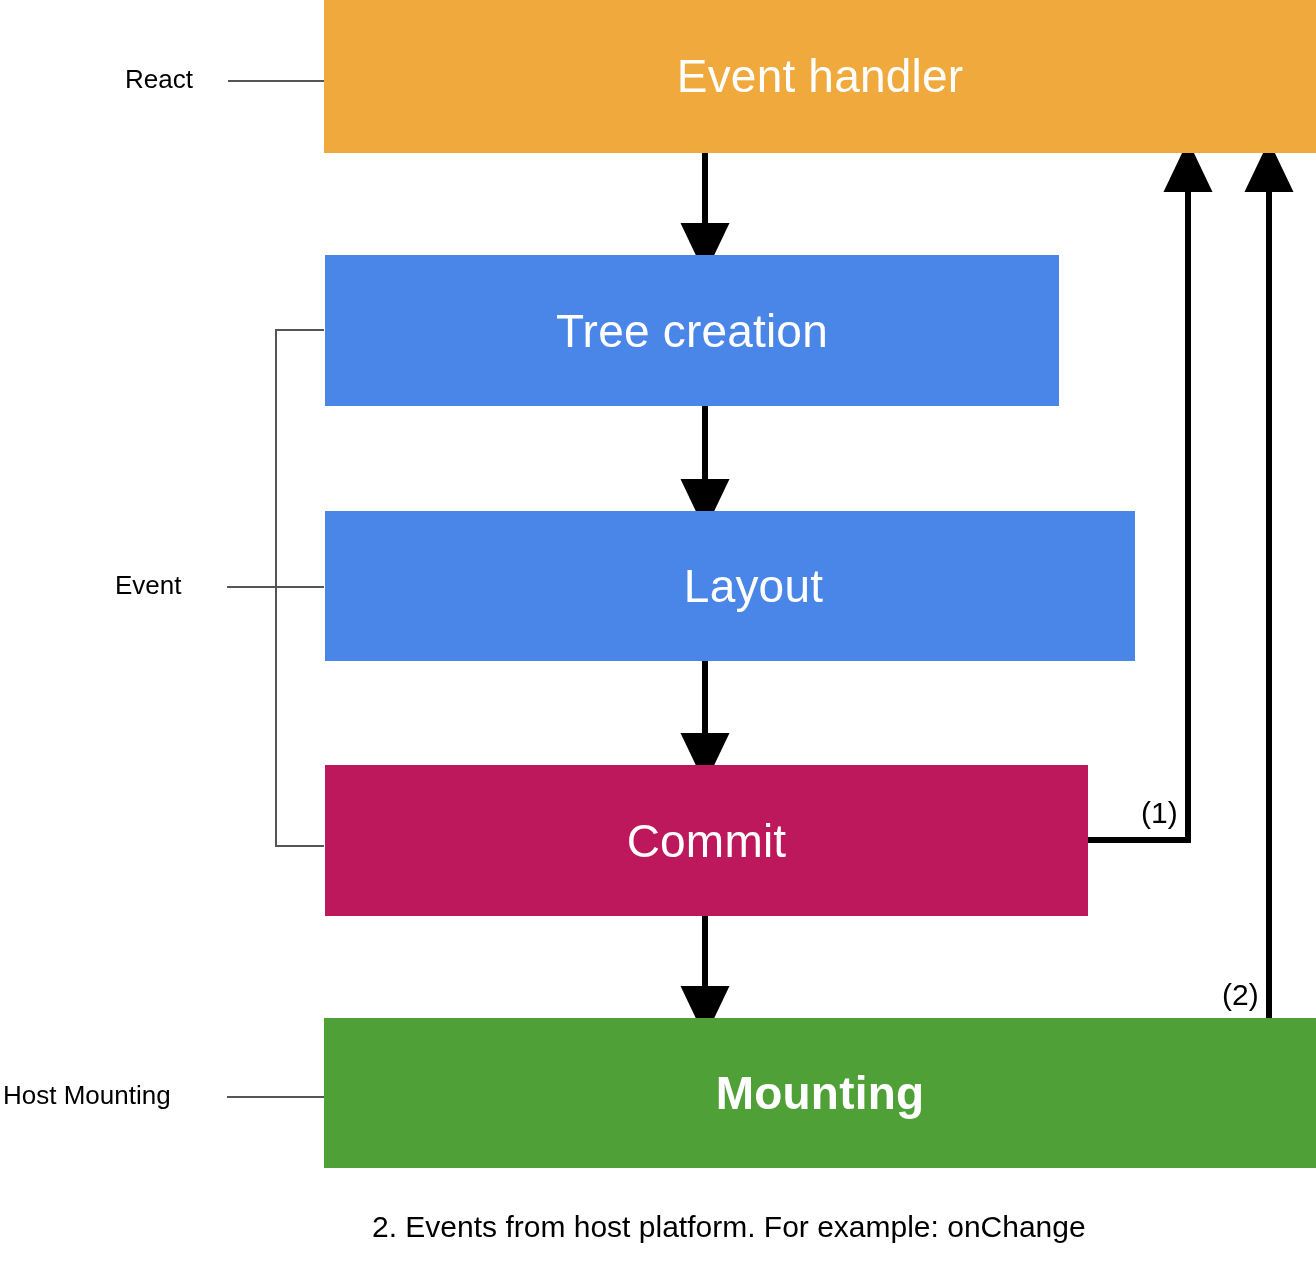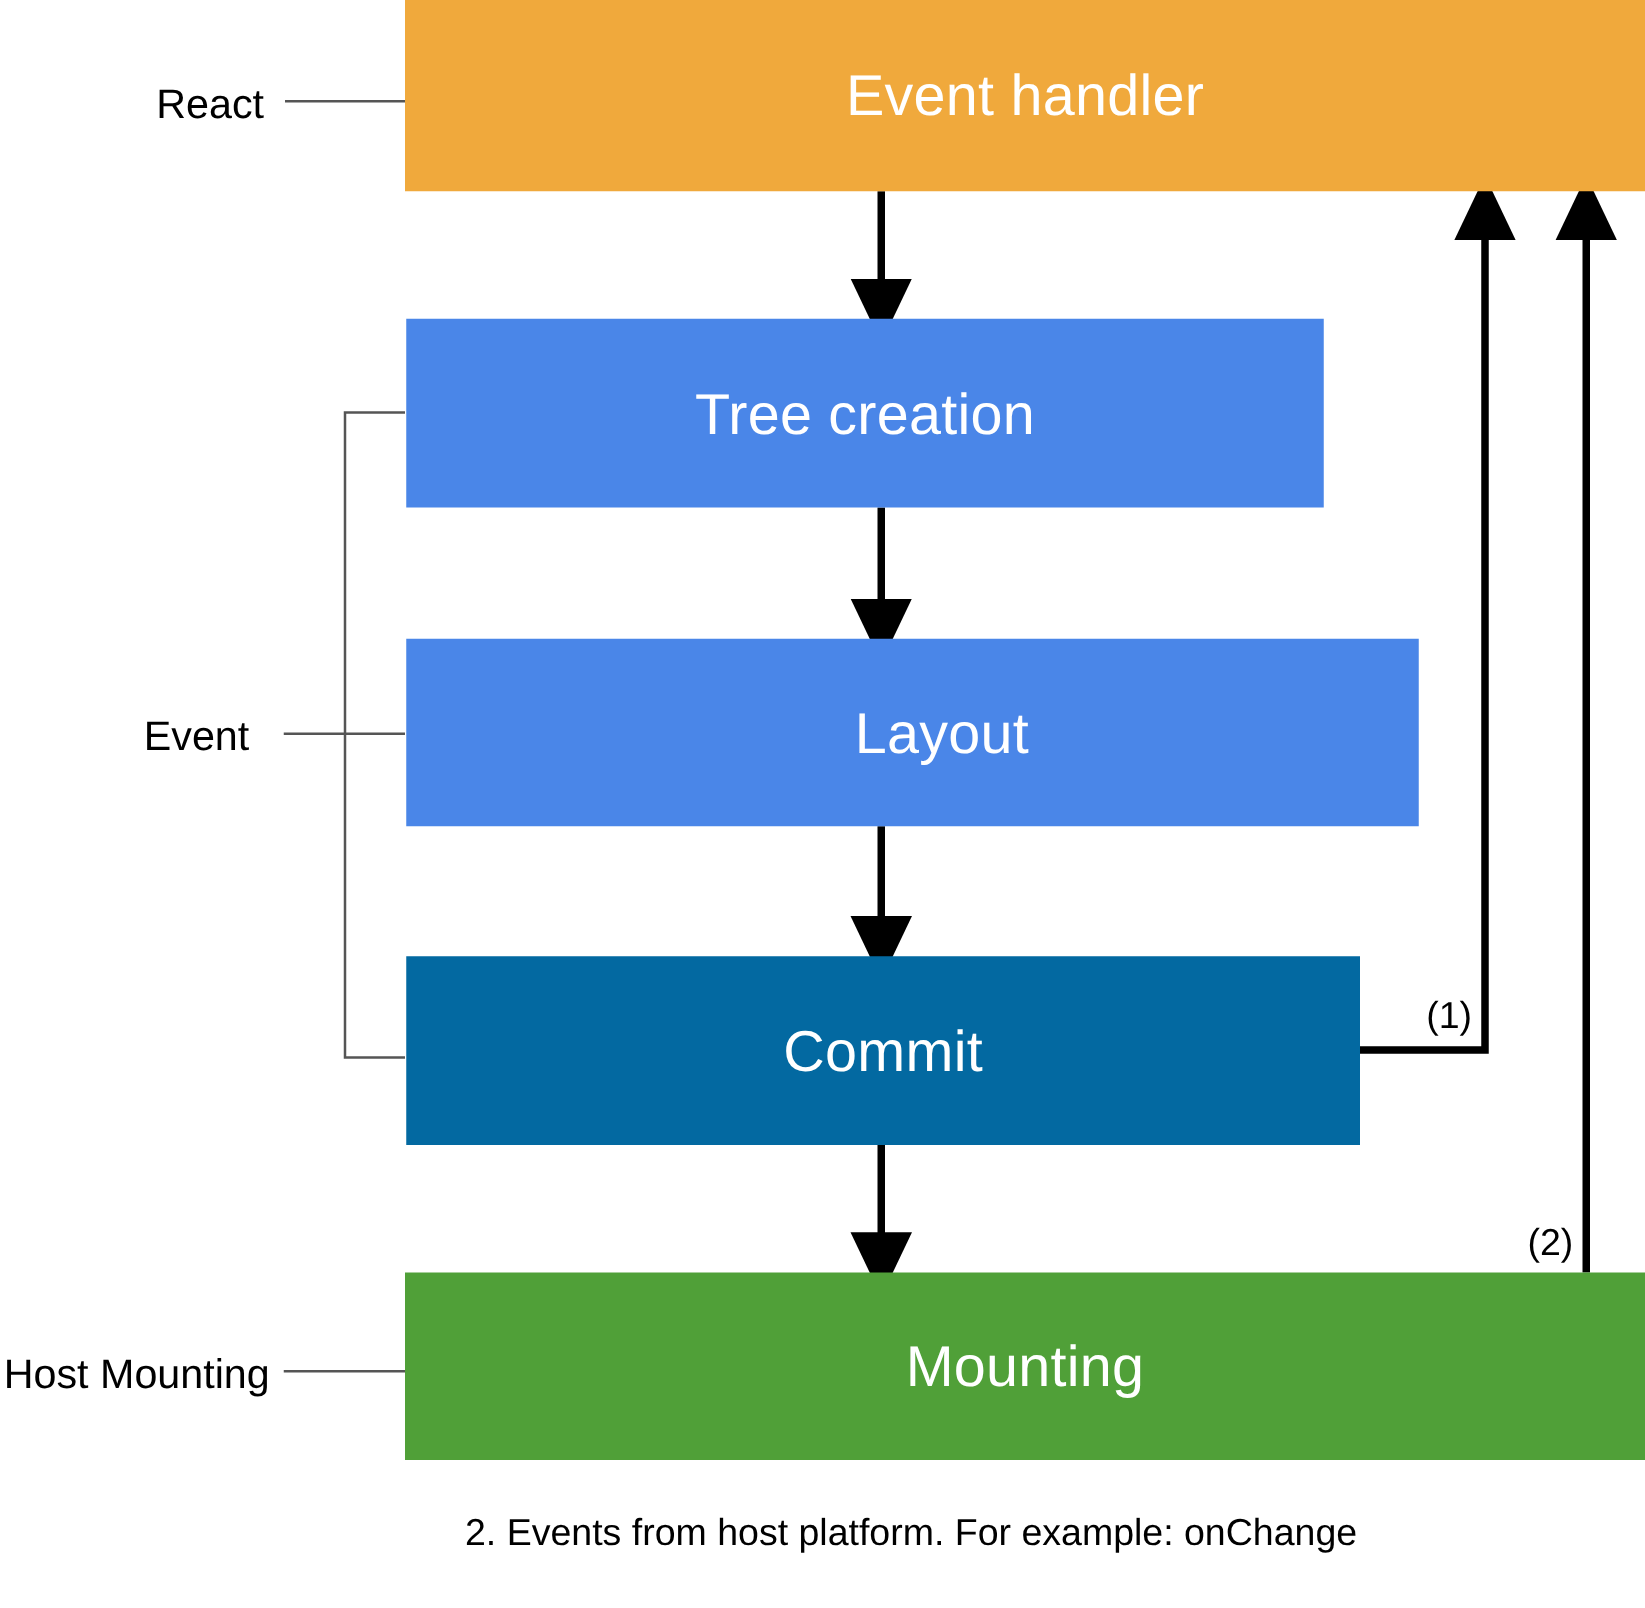--- a/index.html
+++ b/index.html
@@ -51,32 +51,33 @@
     width: 763px;
     height: 150px;
     background: #4a86e8;
     padding-left: 47px;
   }
   .node-commit {
     left: 325px;
     top: 765px;
     width: 763px;
     height: 151px;
-    background: #0369a1;
+    background: #be185d;
   }
   .node-mounting {
     left: 324px;
     top: 1018px;
     width: 992px;
     height: 150px;
     background: #50a038;
+    font-weight: bold;
   }
   .side-label {
     position: absolute;
-    font-size: 33px;
+    font-size: 26px;
     color: #000000;
     line-height: 1;
     white-space: nowrap;
   }
   .label-react   { left: 125px; top: 66px; }
   .label-fabric  { left: 115px; top: 572px; }
   .label-host    { left: 3px;   top: 1082px; }
   .callout-label {
     position: absolute;
     font-size: 30px;

